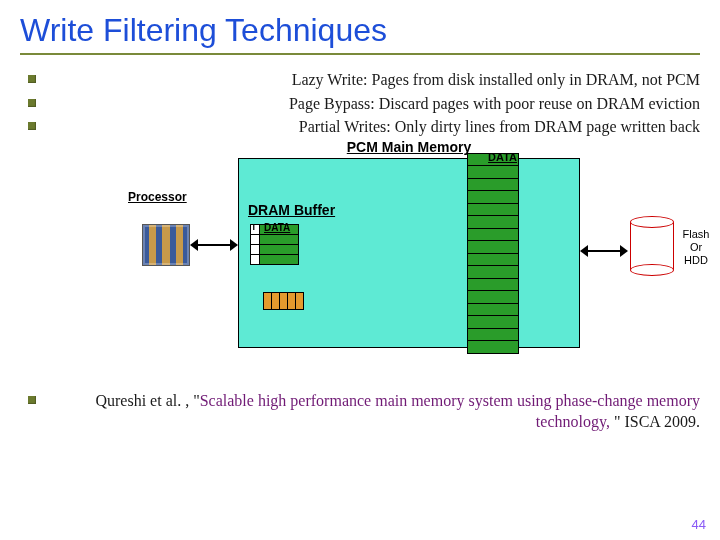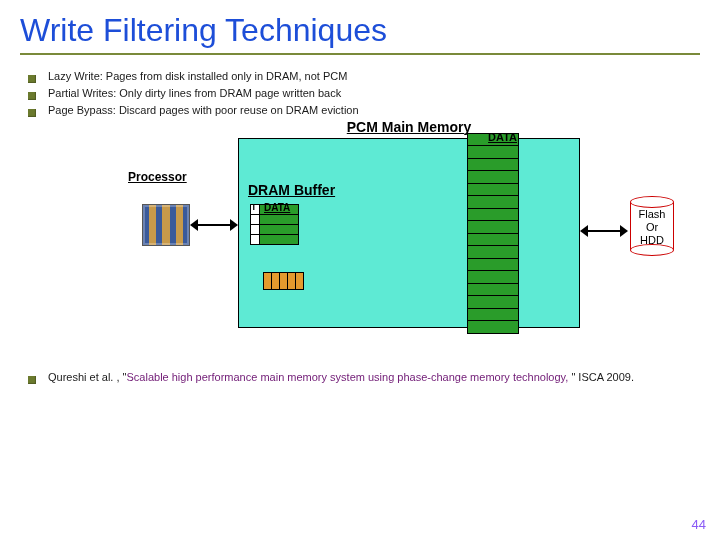--- a/index.html
+++ b/index.html
@@ -30,27 +30,28 @@
     border: none;
     border-top: 2px solid #7a8a3a;
     margin: 0 0 14px 0;
   }
   .bullets, .bullets-bottom {
     list-style: none;
     padding: 0;
     margin: 0 0 14px 0;
   }
   .bullets li, .bullets-bottom li {
-    font-size: 11px;
+    font-size: 16px;
     line-height: 1.35;
     color: #1a1a1a;
     padding-left: 28px;
     position: relative;
     margin-bottom: 2px;
-    font-family: Liberation Sans, sans-serif;
+    font-family: Liberation Serif, serif;
+    text-align: right;
   }
   .bullets li::before, .bullets-bottom li::before {
     content: "";
     position: absolute;
     left: 8px;
     top: 6px;
     width: 8px;
     height: 8px;
     background: #6b7a2e;
     box-shadow: inset -1px -1px 1px rgba(0,0,0,.25);
@@ -281,20 +282,21 @@
   }
   .disk-text {
     position: absolute;
     top: 12px;
     width: 44px;
     font-size: 11px;
     line-height: 1.2;
     text-align: center;
     z-index: 3;
     font-family: Verdana, sans-serif;
+    padding-left: 44px;
   }
   .citation-q {
     color: #1a1a1a;
   }
   .citation-title {
     color: #701a75;
   }
   .pagenum {
     position: absolute;
     right: 14px;
@@ -306,22 +308,22 @@
 </head>
 <body>
 
 <div class="slide">
 
   <h1 class="title">Write Filtering Techniques</h1>
   <hr class="rule">
 
   <ul class="bullets">
     <li>Lazy Write: Pages from disk installed only in DRAM, not PCM</li>
+    <li>Page Bypass: Discard pages with poor reuse on DRAM eviction</li>
     <li>Partial Writes:  Only dirty lines from DRAM page written back</li>
-    <li>Page Bypass: Discard pages with poor reuse on DRAM eviction</li>
   </ul>
 
   <div class="diagram">
 
     <div class="processor-label">Processor</div>
     <div class="processor-chip"></div>
 
     <div class="arrow-left">
       <div class="arrow-head-l"></div>
       <div class="arrow-line"></div>

